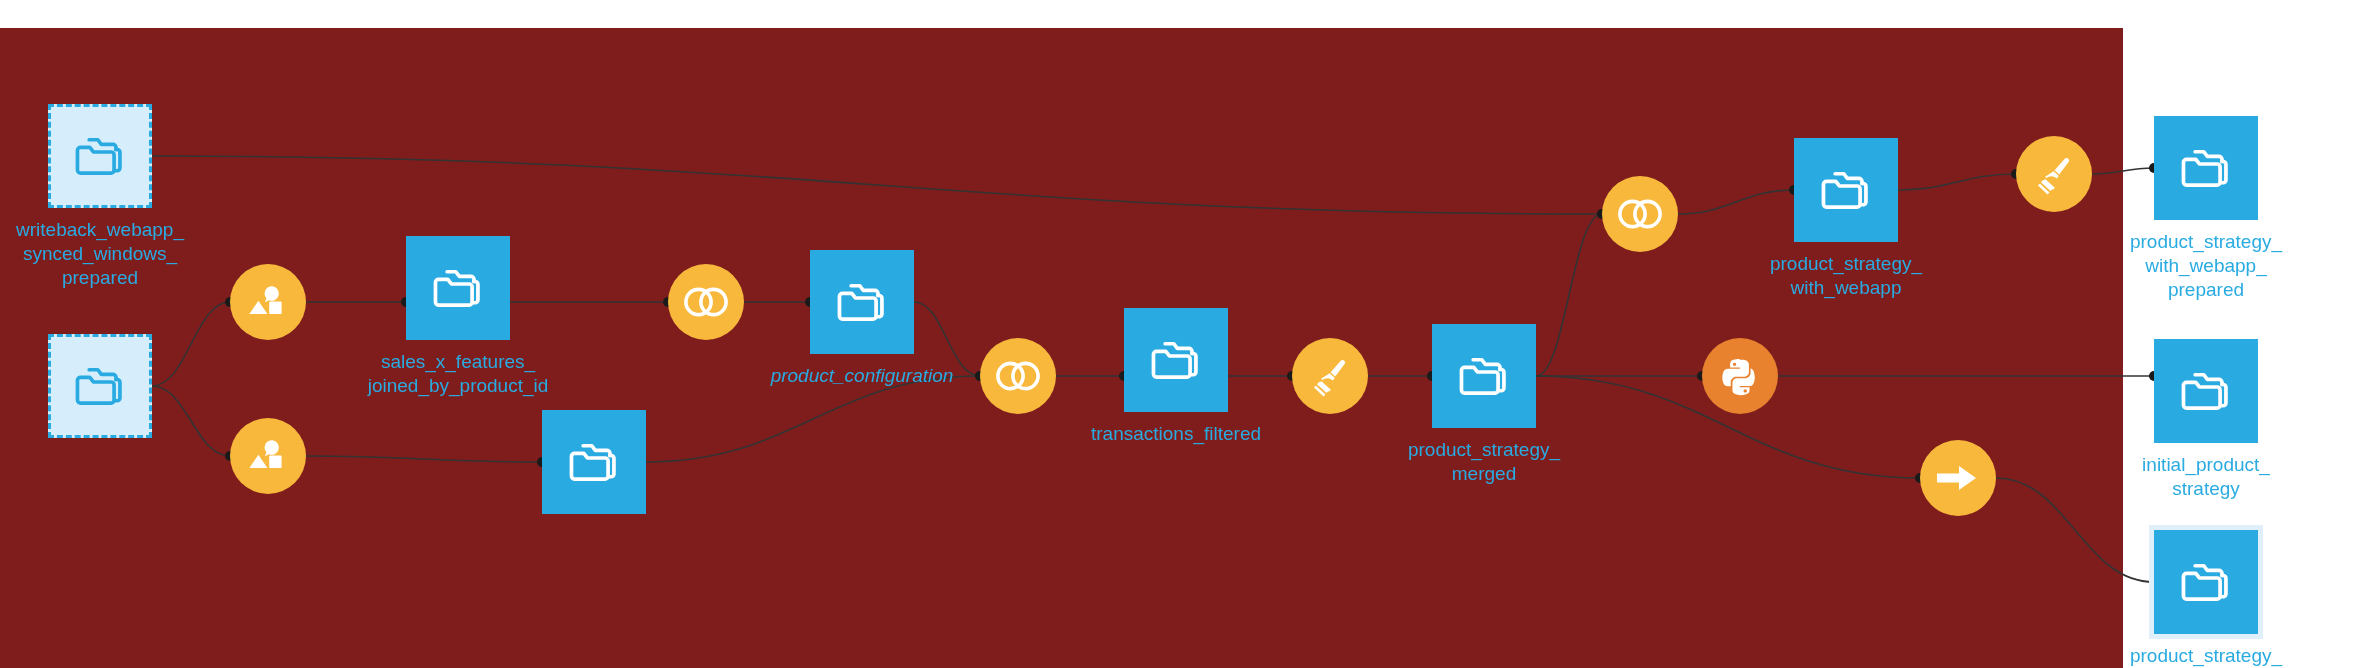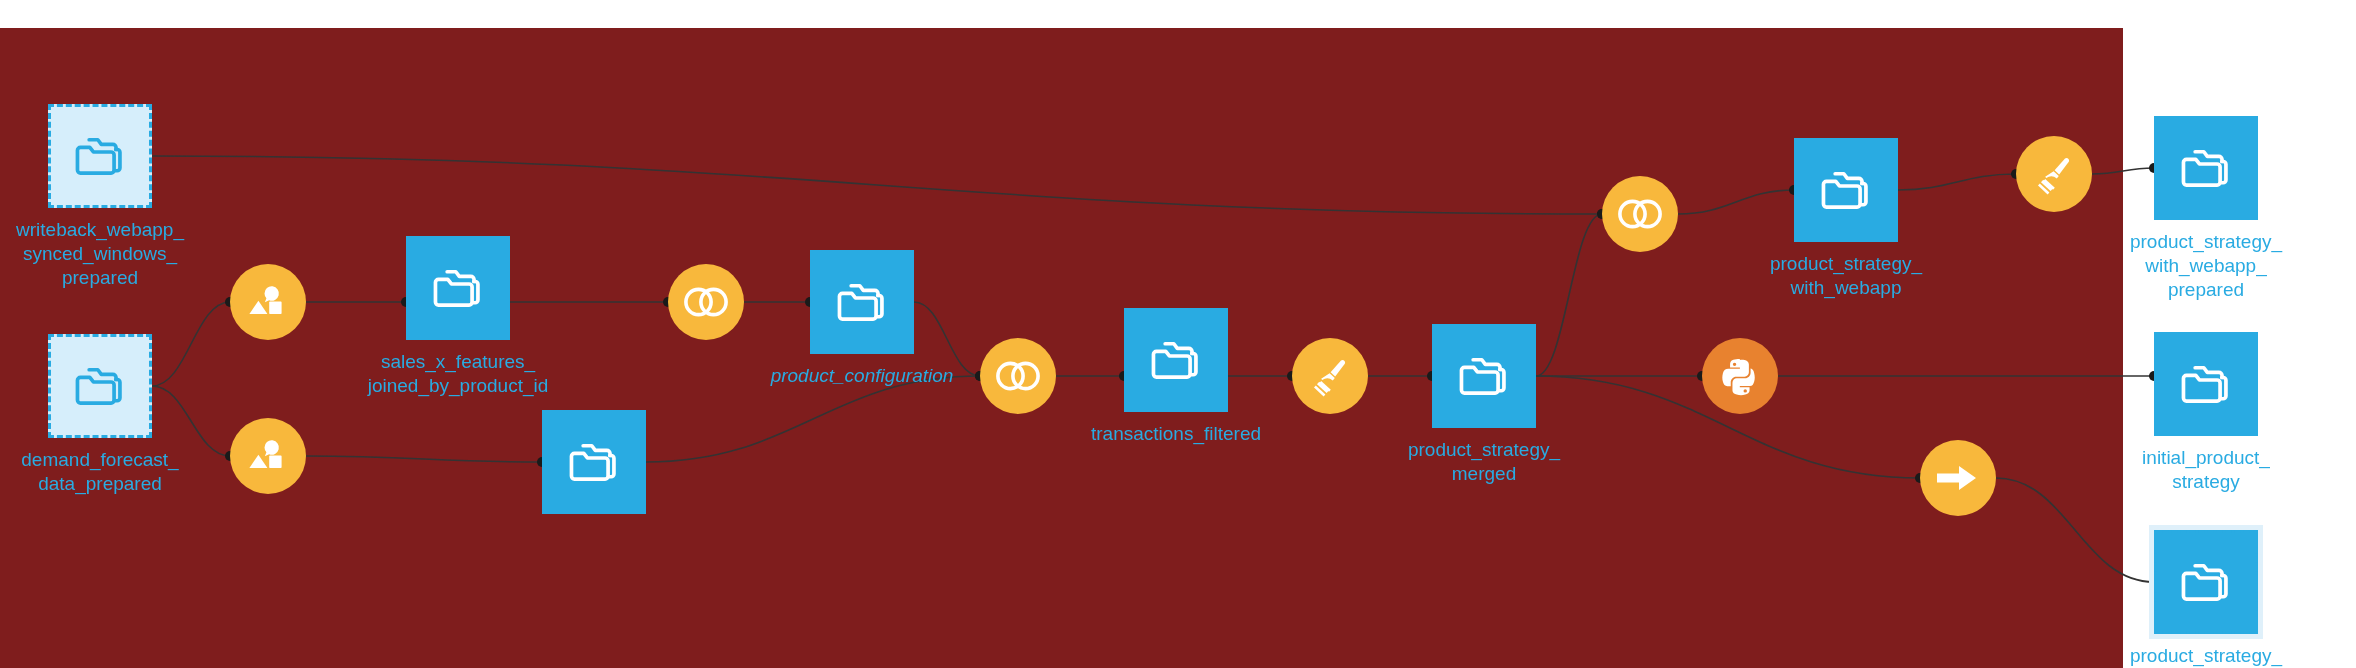--- a/index.html
+++ b/index.html
@@ -84,22 +84,20 @@
 prepared</div>
       </div>
       <div class="node ds ext" style="left: 48px; top: 306px; width: 104px; height: 104px;">
         <div class="shape">
           <svg class="gl" width="52" height="52" viewBox="0 0 48 44" fill="none" stroke="#29abe2" stroke-width="3.4" stroke-linejoin="round" stroke-linecap="round">
             <path d="M14 7 h8 l3.2 4.2 h10.6 a3 3 0 0 1 3 3 V16"></path>
             <path d="M38.6 16 h1.2 a2.6 2.6 0 0 1 2.6 2.6 V33 a2.6 2.6 0 0 1 -2.6 2.6 H38"></path>
             <path d="M6 14 h8.6 l3.3 4.3 h16.3 a2.8 2.8 0 0 1 2.8 2.8 V35 a2.8 2.8 0 0 1 -2.8 2.8 H6 a2.8 2.8 0 0 1 -2.8 -2.8 V16.8 A2.8 2.8 0 0 1 6 14 Z"></path>
           </svg>
         </div>
-        <div class="label">demand_forecast_
-data_prepared</div>
       </div>
       <div class="node op" style="left: 230px; top: 236px; width: 76px; height: 76px;">
         <div class="shape">
           <svg class="gl" width="44" height="44" viewBox="0 0 44 44" fill="#fff">
             <path d="M18.5 13.5 a7.2 7.2 0 1 1 4.6 6.7 l-4.2 2.1 1.5 -4.0 a7.2 7.2 0 0 1 -1.9 -4.8 Z"></path>
             <path d="M12.4 20.8 L21.4 34 H3.4 Z"></path>
             <rect x="23.2" y="21.6" width="12.4" height="12.4" rx="0.8"></rect>
           </svg>
         </div>
       </div>
@@ -233,21 +231,21 @@
 prepared</div>
       </div>
       <div class="node op py" style="left: 1702px; top: 310px; width: 76px; height: 76px;">
         <div class="shape">
           <svg class="gl" width="42" height="42" viewBox="0 0 44 44" fill="#fff">
             <path d="M21.8 4.2 c-2.7 0 -5.0 0.3 -6.7 0.8 -3.0 0.9 -3.5 2.7 -3.5 5.0 v3.0 h10.3 v1.4 H9.7 c-2.6 0 -4.9 1.6 -5.6 4.6 -0.8 3.4 -0.8 5.6 0 9.1 0.7 2.7 2.1 4.6 4.7 4.6 h3.5 v-4.3 c0 -3.0 2.6 -5.7 5.6 -5.7 h8.9 c2.5 0 4.5 -2.1 4.5 -4.6 v-8.1 c0 -2.5 -2.1 -4.3 -4.5 -4.7 -1.6 -0.3 -3.3 -0.4 -4.9 -0.1 Z M16.3 8.0 a1.8 1.8 0 1 1 0 3.6 1.8 1.8 0 0 1 0 -3.6 Z"></path>
             <path d="M33.1 14.4 v4.2 c0 3.2 -2.7 5.8 -5.6 5.8 h-8.9 c-2.4 0 -4.5 2.1 -4.5 4.6 v8.1 c0 2.3 2.0 3.7 4.5 4.4 2.9 0.9 5.7 1.0 8.9 0 2.3 -0.7 4.5 -2.0 4.5 -4.4 v-3.2 H21.8 v-1.4 h10.6 c2.6 0 3.5 -1.8 4.4 -4.6 0.9 -2.8 0.9 -5.5 0 -9.1 -0.6 -2.7 -1.8 -4.6 -4.4 -4.6 Z M27.5 35.8 a1.8 1.8 0 1 1 0 3.6 1.8 1.8 0 0 1 0 -3.6 Z"></path>
           </svg>
         </div>
       </div>
-      <div class="node ds" style="left: 2154px; top: 304px; width: 104px; height: 104px;">
+      <div class="node ds" style="left: 2154px; top: 311px; width: 104px; height: 104px;">
         <div class="shape">
           <svg class="gl" width="52" height="52" viewBox="0 0 48 44" fill="none" stroke="#ffffff" stroke-width="3.4" stroke-linejoin="round" stroke-linecap="round">
             <path d="M14 7 h8 l3.2 4.2 h10.6 a3 3 0 0 1 3 3 V16"></path>
             <path d="M38.6 16 h1.2 a2.6 2.6 0 0 1 2.6 2.6 V33 a2.6 2.6 0 0 1 -2.6 2.6 H38"></path>
             <path d="M6 14 h8.6 l3.3 4.3 h16.3 a2.8 2.8 0 0 1 2.8 2.8 V35 a2.8 2.8 0 0 1 -2.8 2.8 H6 a2.8 2.8 0 0 1 -2.8 -2.8 V16.8 A2.8 2.8 0 0 1 6 14 Z"></path>
           </svg>
         </div>
         <div class="label">initial_product_
 strategy</div>
       </div>

